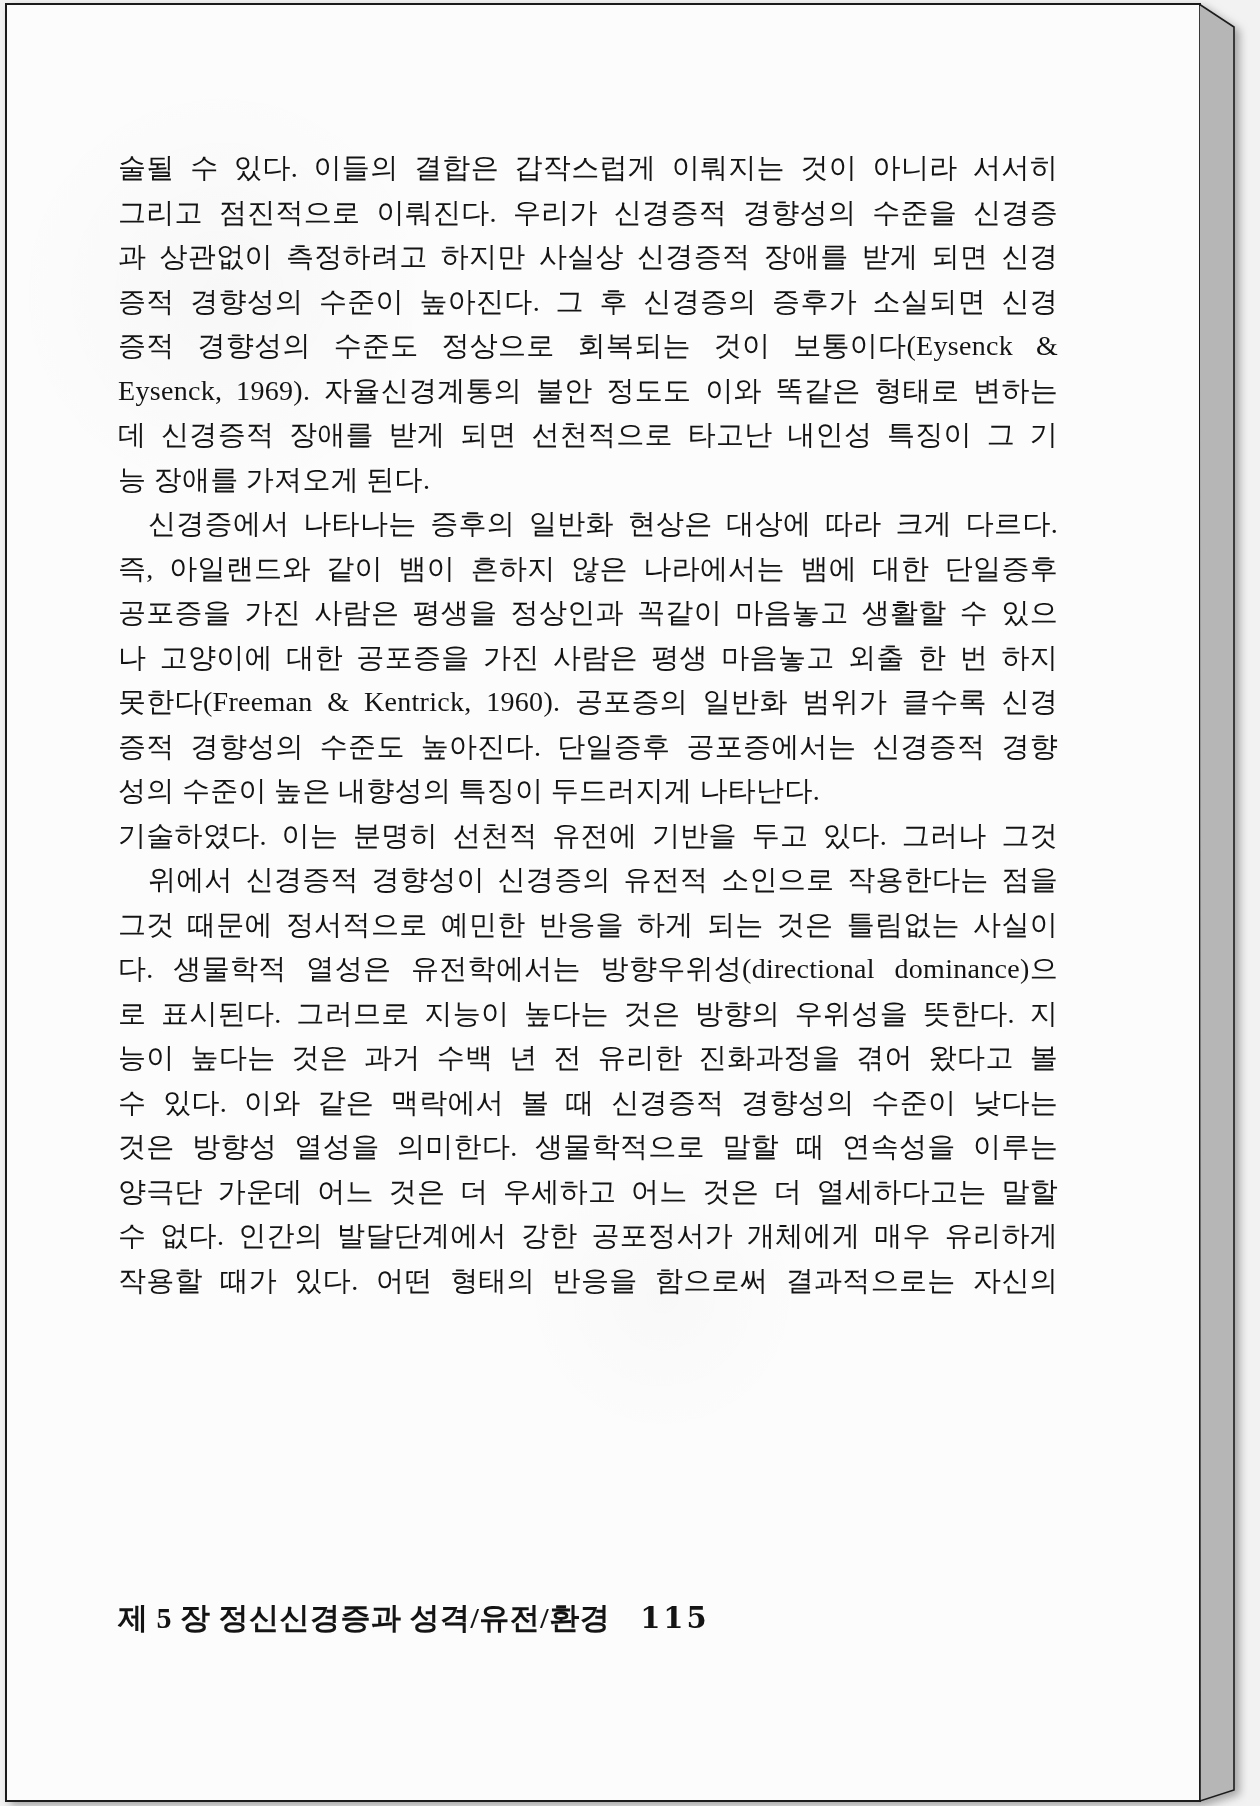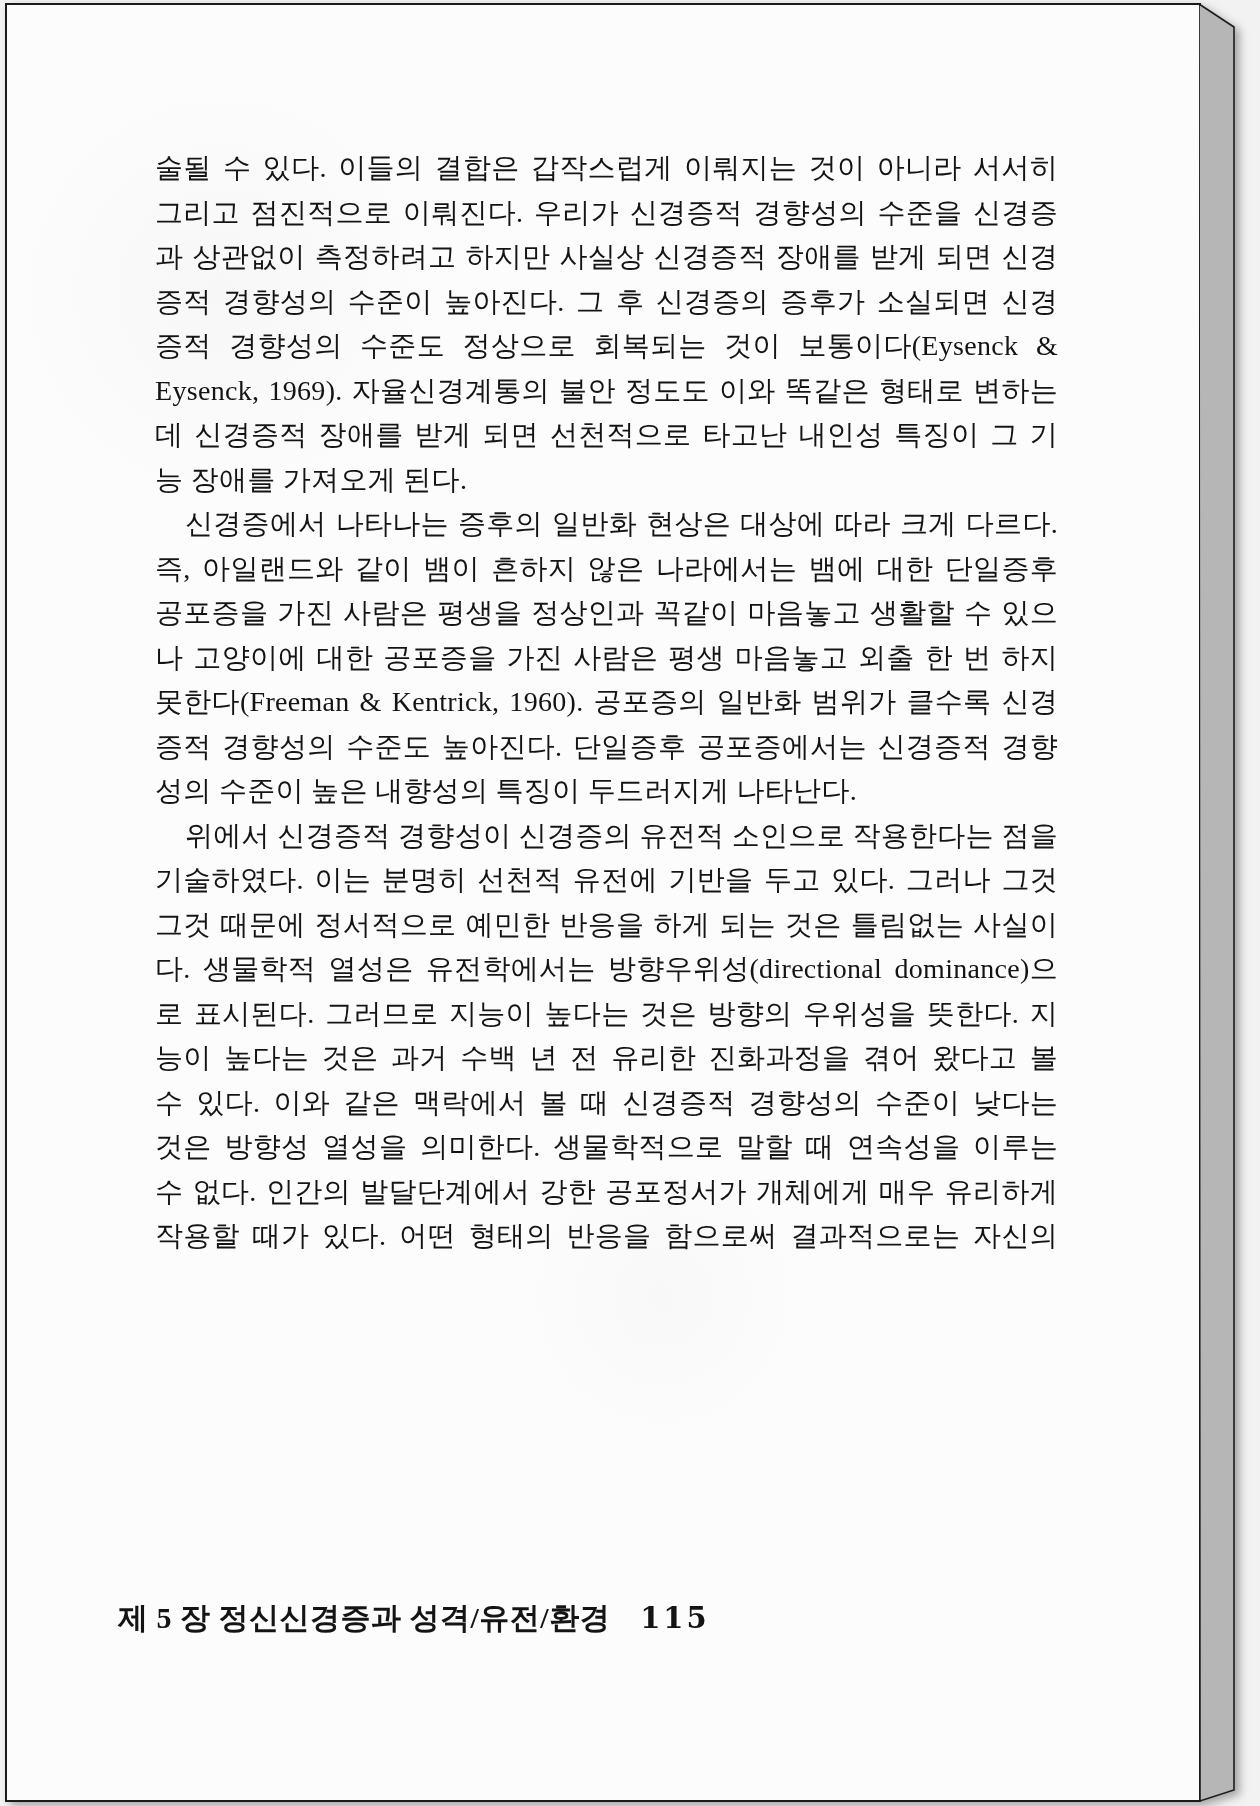--- a/index.html
+++ b/index.html
@@ -47,21 +47,20 @@
   .line {
     display: block;
     height: 44.5px;
     line-height: 44.5px;
     font-size: 28px;
     letter-spacing: 0.3px;
     text-align: justify;
     text-align-last: justify;
     white-space: normal;
     overflow: visible;
-    margin-left: 37px;
   }
   .line.flush {
     text-align: center;
     text-align-last: left;
   }
   .line.indent {
     text-indent: 30px;
     font-family: Liberation Serif, serif;
   }
   .footer {
@@ -100,28 +99,29 @@
         <div class="line">Eysenck, 1969). 자율신경계통의 불안 정도도 이와 똑같은 형태로 변하는</div>
         <div class="line">데 신경증적 장애를 받게 되면 선천적으로 타고난 내인성 특징이 그 기</div>
         <div class="line flush">능 장애를 가져오게 된다.</div>
         <div class="line indent">신경증에서 나타나는 증후의 일반화 현상은 대상에 따라 크게 다르다.</div>
         <div class="line">즉, 아일랜드와 같이 뱀이 흔하지 않은 나라에서는 뱀에 대한 단일증후</div>
         <div class="line">공포증을 가진 사람은 평생을 정상인과 꼭같이 마음놓고 생활할 수 있으</div>
         <div class="line">나 고양이에 대한 공포증을 가진 사람은 평생 마음놓고 외출 한 번 하지</div>
         <div class="line">못한다(Freeman &amp; Kentrick, 1960). 공포증의 일반화 범위가 클수록 신경</div>
         <div class="line">증적 경향성의 수준도 높아진다. 단일증후 공포증에서는 신경증적 경향</div>
         <div class="line flush">성의 수준이 높은 내향성의 특징이 두드러지게 나타난다.</div>
+        <div class="line">기술하였다. 이는 분명히 선천적 유전에 기반을 두고 있다. 그러나 그것</div>
         <div class="line indent">위에서 신경증적 경향성이 신경증의 유전적 소인으로 작용한다는 점을</div>
-        <div class="line">기술하였다. 이는 분명히 선천적 유전에 기반을 두고 있다. 그러나 그것</div>
         <div class="line">그것 때문에 정서적으로 예민한 반응을 하게 되는 것은 틀림없는 사실이</div>
         <div class="line">다. 생물학적 열성은 유전학에서는 방향우위성(directional dominance)으</div>
         <div class="line">로 표시된다. 그러므로 지능이 높다는 것은 방향의 우위성을 뜻한다. 지</div>
         <div class="line">능이 높다는 것은 과거 수백 년 전 유리한 진화과정을 겪어 왔다고 볼</div>
         <div class="line">수 있다. 이와 같은 맥락에서 볼 때 신경증적 경향성의 수준이 낮다는</div>
         <div class="line">것은 방향성 열성을 의미한다. 생물학적으로 말할 때 연속성을 이루는</div>
+        <div class="line">양극단 가운데 어느 것은 더 우세하고 어느 것은 더 열세하다고는 말할</div>
         <div class="line">수 없다. 인간의 발달단계에서 강한 공포정서가 개체에게 매우 유리하게</div>
         <div class="line">작용할 때가 있다. 어떤 형태의 반응을 함으로써 결과적으로는 자신의</div>
       </div>
     <div class="footer">
       <span class="chapter">제 5 장  정신신경증과 성격/유전/환경</span><span class="pagenum">115</span>
     </div>
   </div>
   <svg class="edge-svg" width="40" height="1801" viewBox="0 0 40 1801">
     <polygon points="0,1 35,24 35,1787 1,1798" fill="#b6b6b6" stroke="#1c1c1c" stroke-width="1.6"></polygon>
   </svg>

